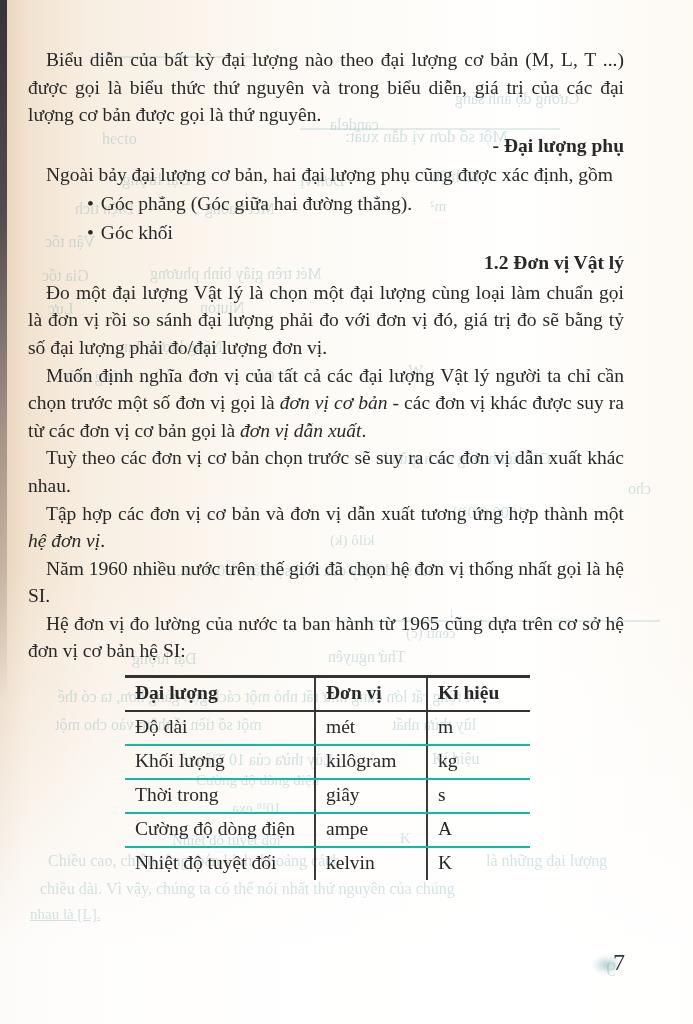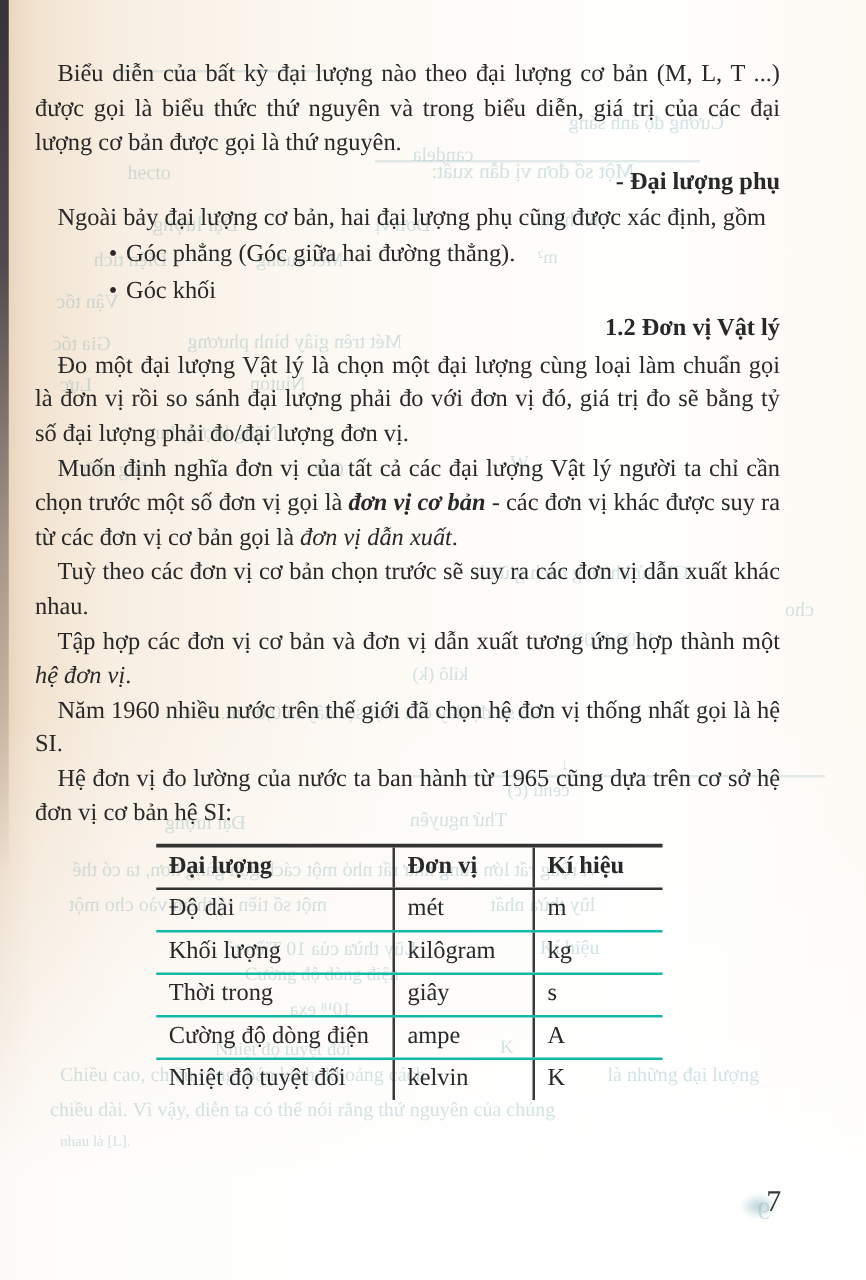--- a/index.html
+++ b/index.html
@@ -98,37 +98,37 @@
     <span class="ghost mir" style="left: 55px; top: 716px; font-size: 16px;">một số tiền tố thêm vào cho một</span>
     <span class="ghost mir" style="left: 392px; top: 716px; font-size: 16px;">lũy thừa nhất</span>
     <span class="ghost mir" style="left: 180px; top: 751px; font-size: 16px;">Lũy thừa của 10   Tiền tố</span>
     <span class="ghost" style="left: 432px; top: 750px; font-size: 16px;">Kí hiệu</span>
     <span class="ghost" style="left: 196px; top: 772px; font-size: 15px;">Cường độ dòng điện</span>
     <span class="ghost mir" style="left: 232px; top: 800px; font-size: 15px;">10¹⁸   exa</span>
     <span class="ghost" style="left: 172px; top: 832px; font-size: 15px;">Nhiệt độ tuyệt đối</span>
     <span class="ghost" style="left: 400px; top: 830px; font-size: 15px;">K</span>
     <span class="ghost" style="left: 48px; top: 852px; font-size: 16px;">Chiều cao, chiều rộng, bán kính, khoảng cách</span>
     <span class="ghost" style="left: 486px; top: 852px; font-size: 16px;">là những đại lượng</span>
-    <span class="ghost" style="left: 40px; top: 880px; font-size: 16px;">chiều dài. Vì vậy, diễn ta có thể nói rằng thứ nguyên của chúng</span>
-    <span class="ghost" style="left: 48px; top: 906px; font-size: 12px;">nhau là [L].</span>
+    <span class="ghost" style="left: 40px; top: 880px; font-size: 16px;">chiều dài. Vì vậy, chúng ta có thể nói nhất thứ nguyên của chúng</span>
+    <span class="ghost" style="left: 30px; top: 906px; font-size: 15px; text-decoration: underline;">nhau là [L].</span>
     <span class="ghost mir" style="left: 606px; top: 958px; font-size: 20px;">9</span>
     <div class="ghost-line" style="left: 90px; top: 56px; width: 170px;"></div>
     <div class="ghost-line" style="left: 300px; top: 128px; width: 260px;"></div>
     <div class="ghost-line" style="left: 330px; top: 620px; width: 330px;"></div>
   </div>
 
 <div class="content">
     <div class="block para"><span>Biểu diễn của bất kỳ đại lượng nào theo đại lượng cơ bản (M, L, T ...) được gọi là biểu thức thứ nguyên và trong biểu diễn, giá trị của các đại lượng cơ bản được gọi là thứ nguyên.</span></div>
     <div class="block heading"><span>- Đại lượng phụ</span></div>
     <div class="block para"><span>Ngoài bảy đại lượng cơ bản, hai đại lượng phụ cũng được xác định, gồm</span></div>
     <div class="block bullet"><span class="dot">•</span><span>Góc phẳng (Góc giữa hai đường thẳng).</span></div>
     <div class="block bullet"><span class="dot">•</span><span>Góc khối</span></div>
     <div class="block heading"><span>1.2  Đơn vị Vật lý</span></div>
     <div class="block para"><span>Đo một đại lượng Vật lý là chọn một đại lượng cùng loại làm chuẩn gọi là đơn vị rồi so sánh đại lượng phải đo với đơn vị đó, giá trị đo sẽ bằng tỷ số đại lượng phải đo/đại lượng đơn vị.</span></div>
-    <div class="block para"><span>Muốn định nghĩa đơn vị của tất cả các đại lượng Vật lý người ta chỉ cần chọn trước một số đơn vị gọi là </span><span style="font-style: italic; font-weight: bold;">đơn vị cơ bản</span><span> - các đơn vị khác được suy ra từ các đơn vị cơ bản gọi là </span><span style="font-style: italic;">đơn vị dẫn xuất</span><span>.</span></div>
+    <div class="block para"><span>Muốn định nghĩa đơn vị của tất cả các đại lượng Vật lý người ta chỉ cần chọn trước một số đơn vị gọi là </span><span style="font-style: italic;">đơn vị cơ bản</span><span> - các đơn vị khác được suy ra từ các đơn vị cơ bản gọi là </span><span style="font-style: italic;">đơn vị dẫn xuất</span><span>.</span></div>
     <div class="block para"><span>Tuỳ theo các đơn vị cơ bản chọn trước sẽ suy ra các đơn vị dẫn xuất khác nhau.</span></div>
     <div class="block para"><span>Tập hợp các đơn vị cơ bản và đơn vị dẫn xuất tương ứng hợp thành một </span><span style="font-style: italic;">hệ đơn vị</span><span>.</span></div>
     <div class="block para"><span>Năm 1960 nhiều nước trên thế giới đã chọn hệ đơn vị thống nhất gọi là hệ SI.</span></div>
     <div class="block para"><span>Hệ đơn vị đo lường của nước ta ban hành từ 1965 cũng dựa trên cơ sở hệ đơn vị cơ bản hệ SI:</span></div>
     <table class="si">
       <thead>
         <tr>
           <th>Đại lượng</th>
           <th>Đơn vị</th>
           <th>Kí hiệu</th>

